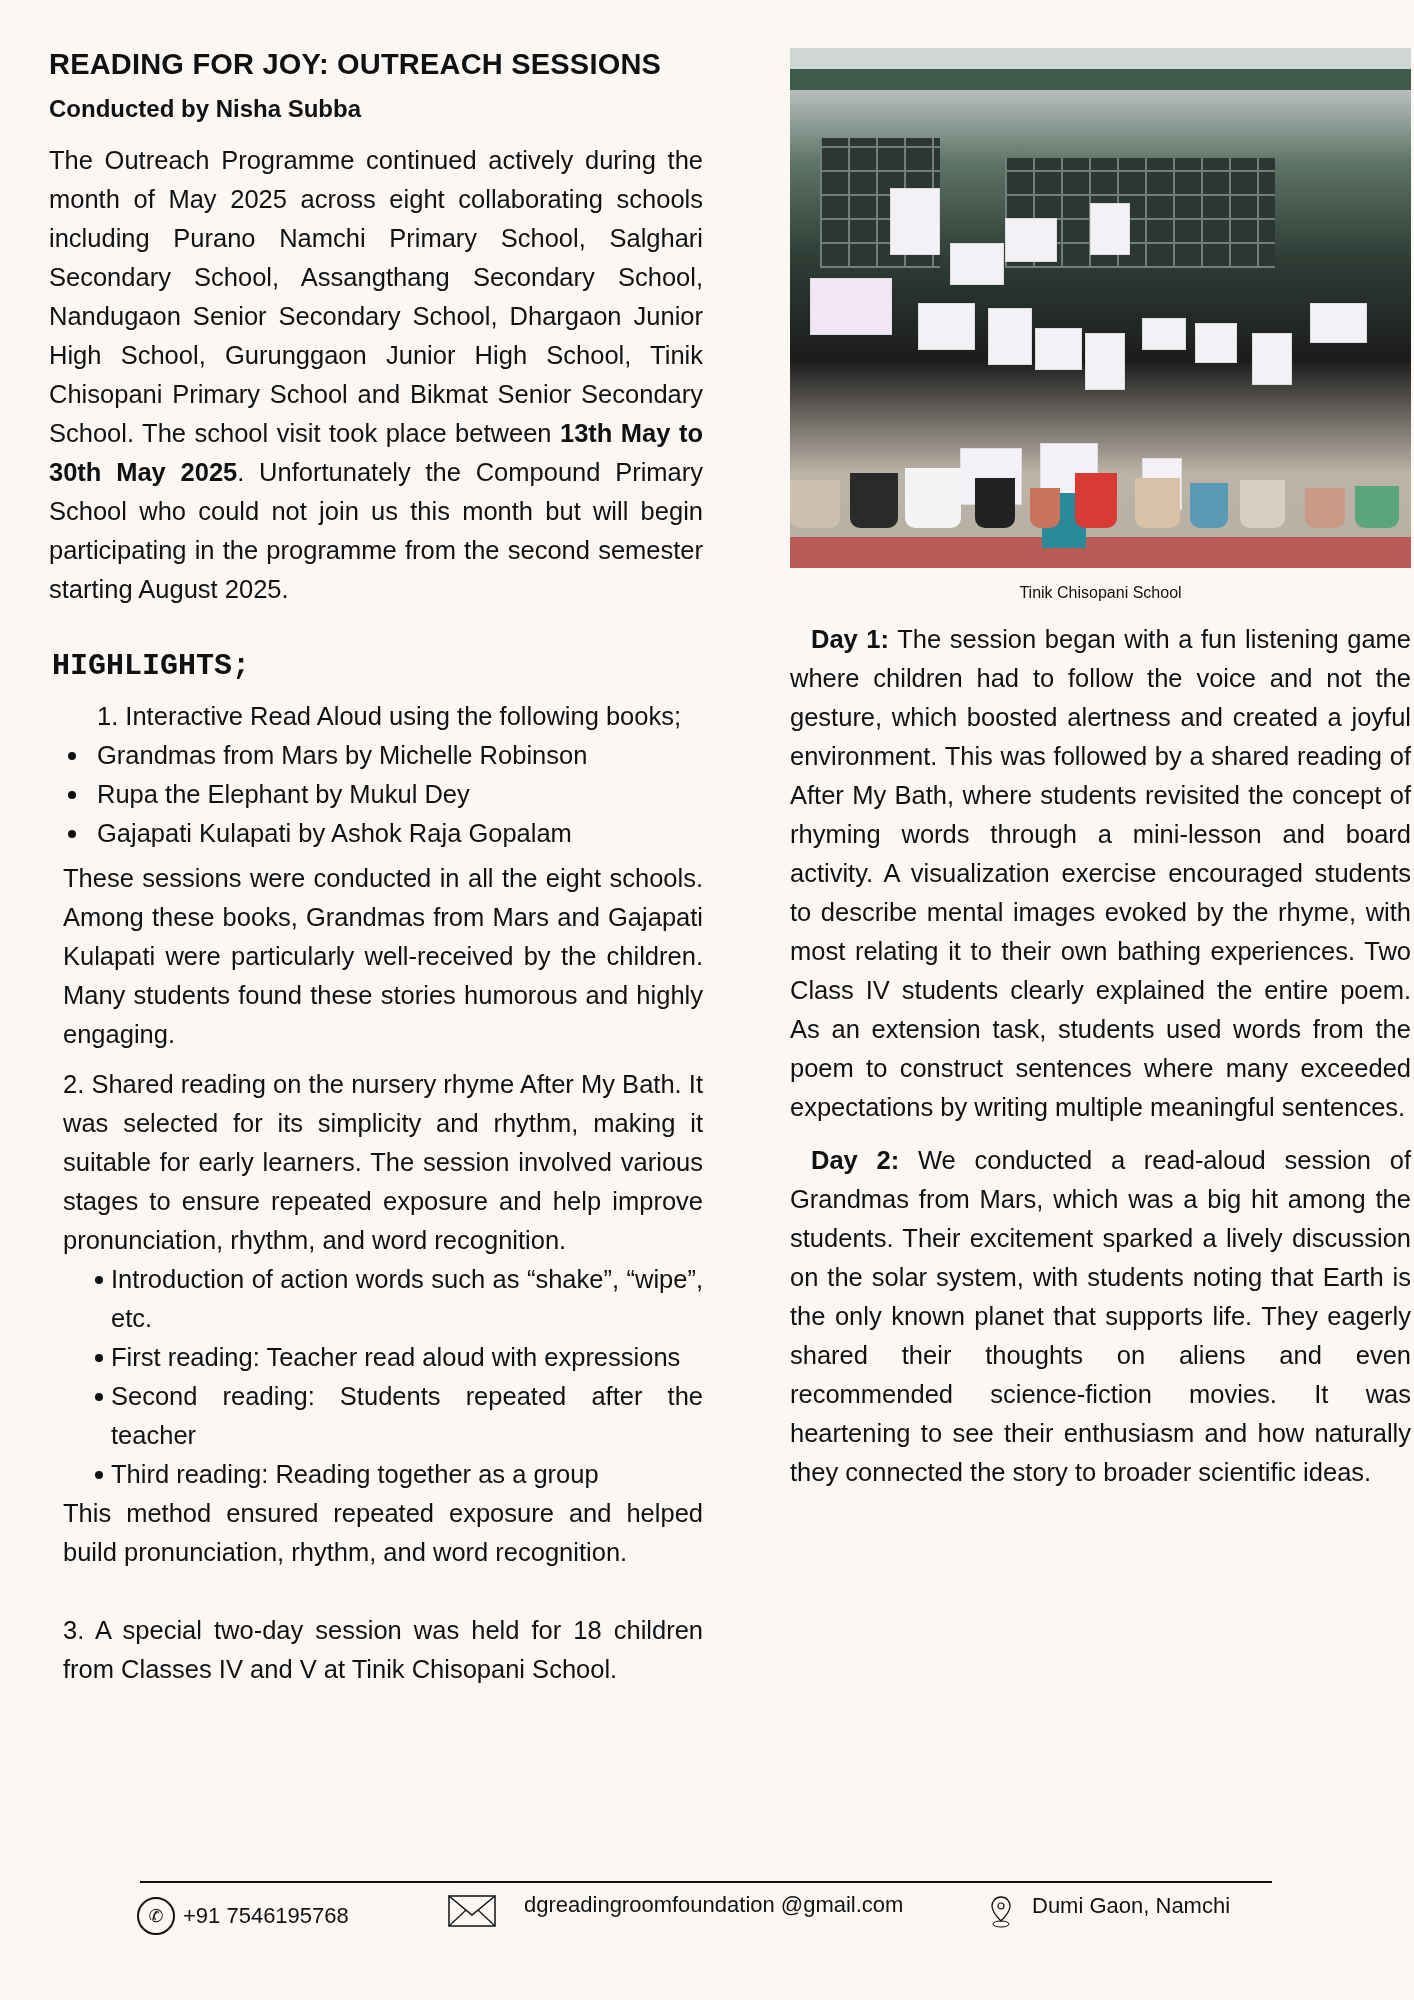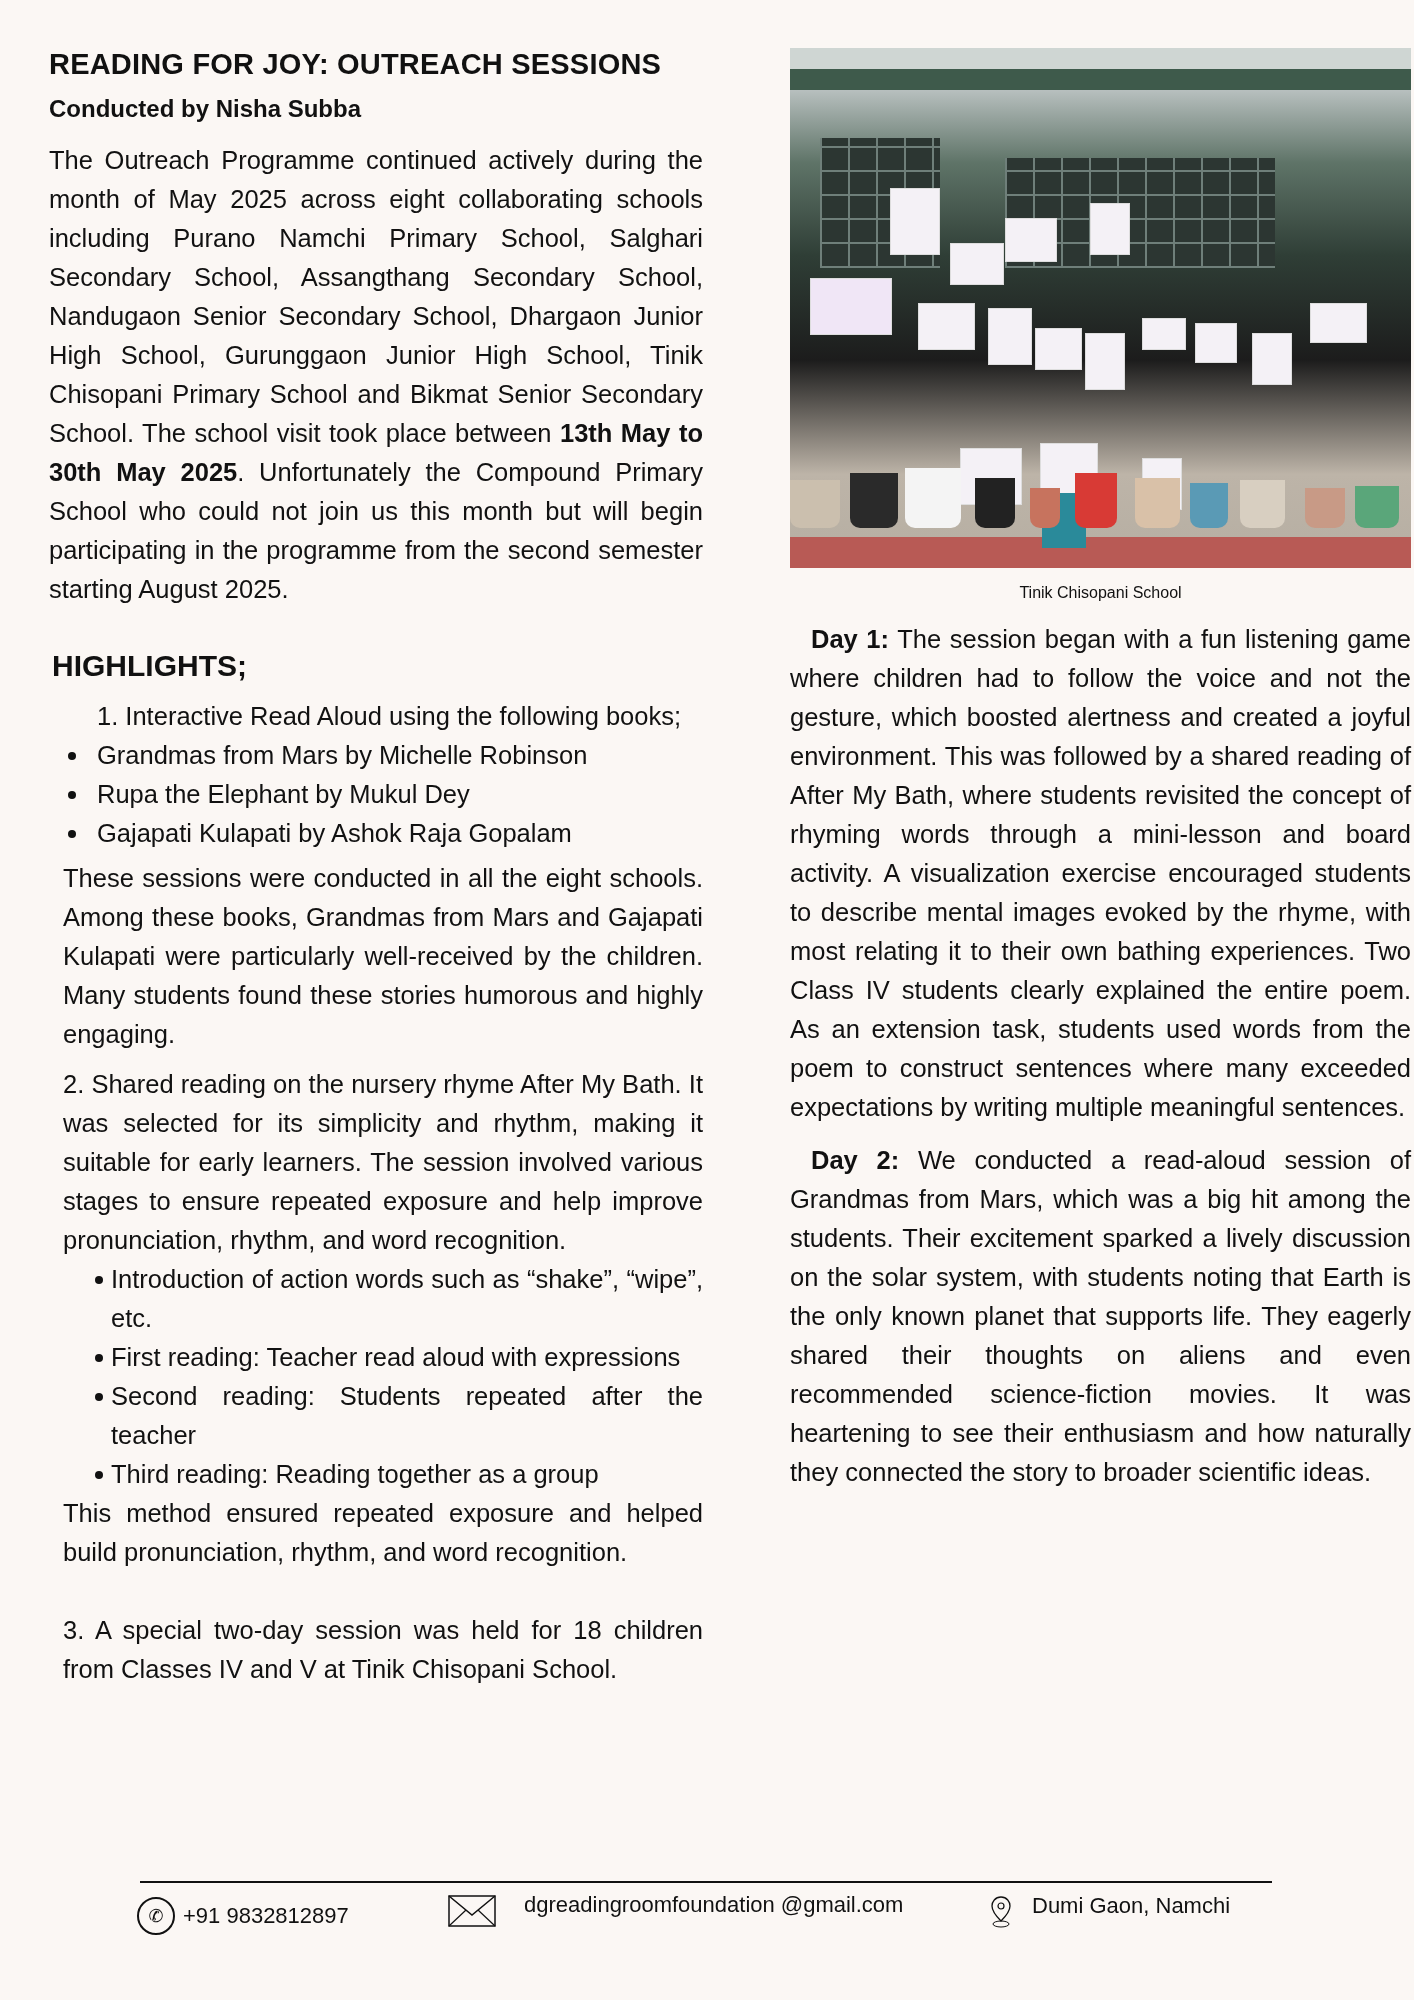--- a/index.html
+++ b/index.html
@@ -6,21 +6,21 @@
   body {
     width: 1414px; height: 2000px; background: #fbf7f4; color: #111;
     font-family: "Liberation Sans", "DejaVu Sans", sans-serif;
     position: relative; overflow: hidden;
   }
   .left { position: absolute; left: 49px; top: 48px; width: 654px; }
   .right { position: absolute; left: 790px; top: 48px; width: 621px; }
   h1 { font-size: 29px; font-weight: 700; margin: 0 0 14px 0; letter-spacing: 0.2px; }
   h2.sub { font-size: 24px; font-weight: 700; margin: 0 0 18px 0; }
   p { margin: 0; font-size: 25.5px; line-height: 39px; text-align: justify; }
-  .highlights-title { font-size: 30px; font-weight: 700; margin: 40px 0 14px 3px; }
+  .highlights-title { font-size: 30px; font-weight: 700; margin: 40px 0 14px 3px; font-family: Liberation Mono, monospace; }
   .ol-item { font-size: 25.5px; line-height: 39px; padding-left: 48px; }
   ul { margin: 0; padding: 0; list-style: none; }
   ul li { position: relative; font-size: 25.5px; line-height: 39px; }
   ul.books li { padding-left: 48px; }
   ul.books li::before, ul.steps li::before {
     content: ""; position: absolute; width: 8px; height: 8px; border-radius: 50%;
     background: #111; top: 16px;
   }
   ul.books li::before { left: 19px; }
   .indent { padding-left: 14px; }
@@ -110,21 +110,21 @@
   <div class="caption">Tinik Chisopani School</div>
 
   <p><span class="day-label">Day 1:</span><span> The session began with a fun listening game where children had to follow the voice and not the gesture, which boosted alertness and created a joyful environment. This was followed by a shared reading of After My Bath, where students revisited the concept of rhyming words through a mini-lesson and board activity. A visualization exercise encouraged students to describe mental images evoked by the rhyme, with  most relating it to their own bathing experiences. Two Class IV students clearly explained the entire poem. As an extension task, students used words from the poem to construct sentences where many exceeded expectations by writing multiple meaningful sentences.</span></p>
   <p class="day2"><span class="day-label">Day 2:</span><span> We conducted a read-aloud session of Grandmas from Mars, which was a big hit among the students. Their excitement sparked a lively discussion on the solar system, with students noting that Earth is the only known planet that supports life. They eagerly shared their thoughts on aliens and even recommended science-fiction movies. It was heartening to see their enthusiasm and how naturally they connected the story to broader scientific ideas.</span></p>
 </div>
 
 <div class="footer-line"></div>
 <div class="footer">
   <div class="f-item f-phone">
     <span class="phone-circ">✆</span>
-    <span>+91 9832812897</span>
+    <span>+91 7546195768</span>
   </div>
   <div class="f-item f-mail">
     <svg width="48" height="32" viewBox="0 0 48 32">
         <rect x="1" y="1" width="46" height="30" fill="none" stroke="#111" stroke-width="1.5"></rect>
         <polyline points="1,1 24,20 47,1" fill="none" stroke="#111" stroke-width="1.5"></polyline>
         <line x1="1" y1="31" x2="18" y2="15" stroke="#111" stroke-width="1.2"></line>
         <line x1="47" y1="31" x2="30" y2="15" stroke="#111" stroke-width="1.2"></line>
       </svg>
     <span style="margin-left:20px;margin-top:-12px">dgreadingroomfoundation @gmail.com</span>
   </div>

